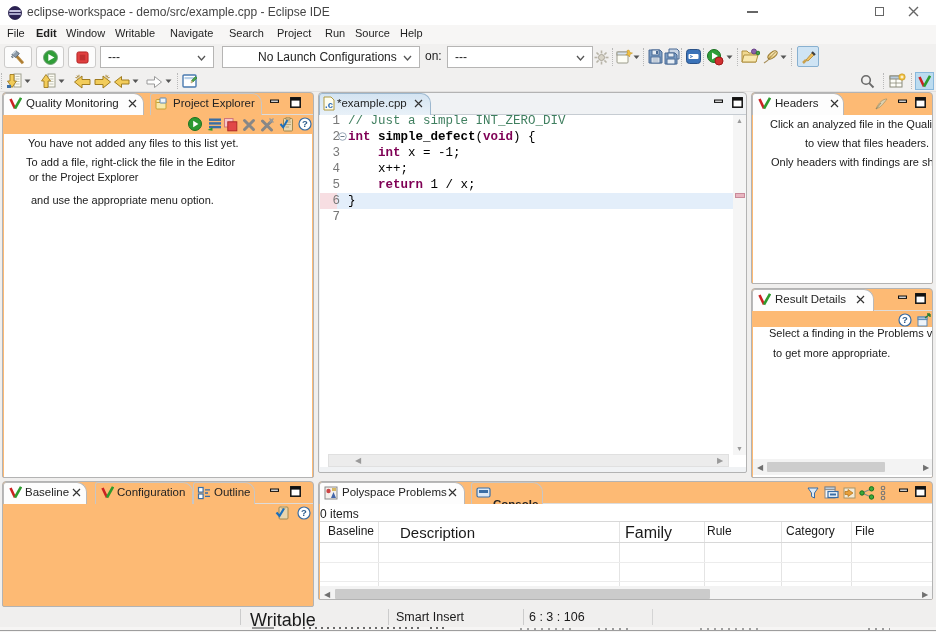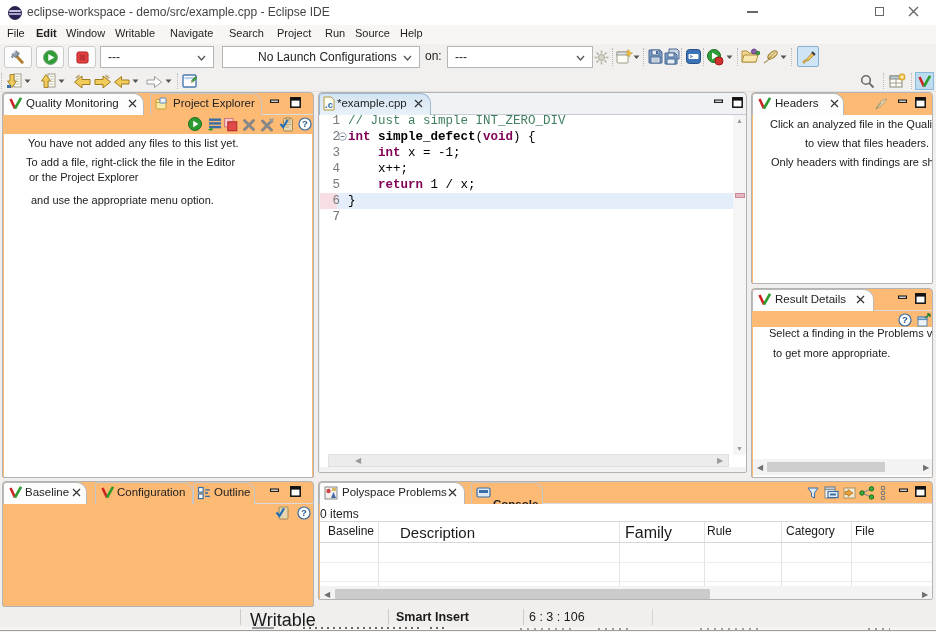--- a/index.html
+++ b/index.html
@@ -719,21 +719,21 @@
     </div>
   </div>
 </div>
 
 <div class="abs" style="left:0;top:607px;width:936px;height:20px;background:#f0efee;">
   <div class="abs" style="left:240px;top:2px;width:1px;height:16px;background:#cccccc;"></div>
       <div class="abs" style="left:388px;top:2px;width:1px;height:16px;background:#cccccc;"></div>
       <div class="abs" style="left:523px;top:2px;width:1px;height:16px;background:#cccccc;"></div>
       <div class="abs" style="left:652px;top:2px;width:1px;height:16px;background:#d4d4d4;"></div>
       <div style="position:absolute;left:250px;top:3px;font-size:18px;color:#1a1a1a;">Writable</div>
-  <div style="position:absolute;left:396px;top:3px;font-size:12.5px;color:#1a1a1a;font-weight:bold;">Smart Insert</div>
+  <div style="position:absolute;left:396px;top:3px;font-size:12.5px;color:#1a1a1a;">Smart Insert</div>
   <div style="position:absolute;left:529px;top:3px;font-size:12.5px;color:#1a1a1a;">6 : 3 : 106</div>
 </div>
 <div class="abs" style="left:0;top:627px;width:936px;height:5px;background:#f6f5f4;"></div>
 <div class="abs" style="left:0;top:630px;width:936px;height:1px;background:#9e9e9e;"></div>
 <div class="abs" style="left:252px;top:627px;width:22px;height:2px;background:#9a9a9a;"></div>
 <div class="abs" style="left:303px;top:627px;width:118px;height:2px;background:repeating-linear-gradient(90deg,#6a6a6a 0 2px,transparent 2px 6px);"></div>
 <div class="abs" style="left:430px;top:627px;width:17px;height:2px;background:repeating-linear-gradient(90deg,#6a6a6a 0 2px,transparent 2px 6px);"></div>
 <div class="abs" style="left:520px;top:628px;width:56px;height:2px;background:repeating-linear-gradient(90deg,#a0a0a0 0 2px,transparent 2px 7px);"></div>
 <div class="abs" style="left:598px;top:628px;width:30px;height:2px;background:repeating-linear-gradient(90deg,#9a9a9a 0 2px,transparent 2px 7px);"></div>
 <div class="abs" style="left:700px;top:628px;width:58px;height:2px;background:repeating-linear-gradient(90deg,#a0a0a0 0 2px,transparent 2px 7px);"></div>

